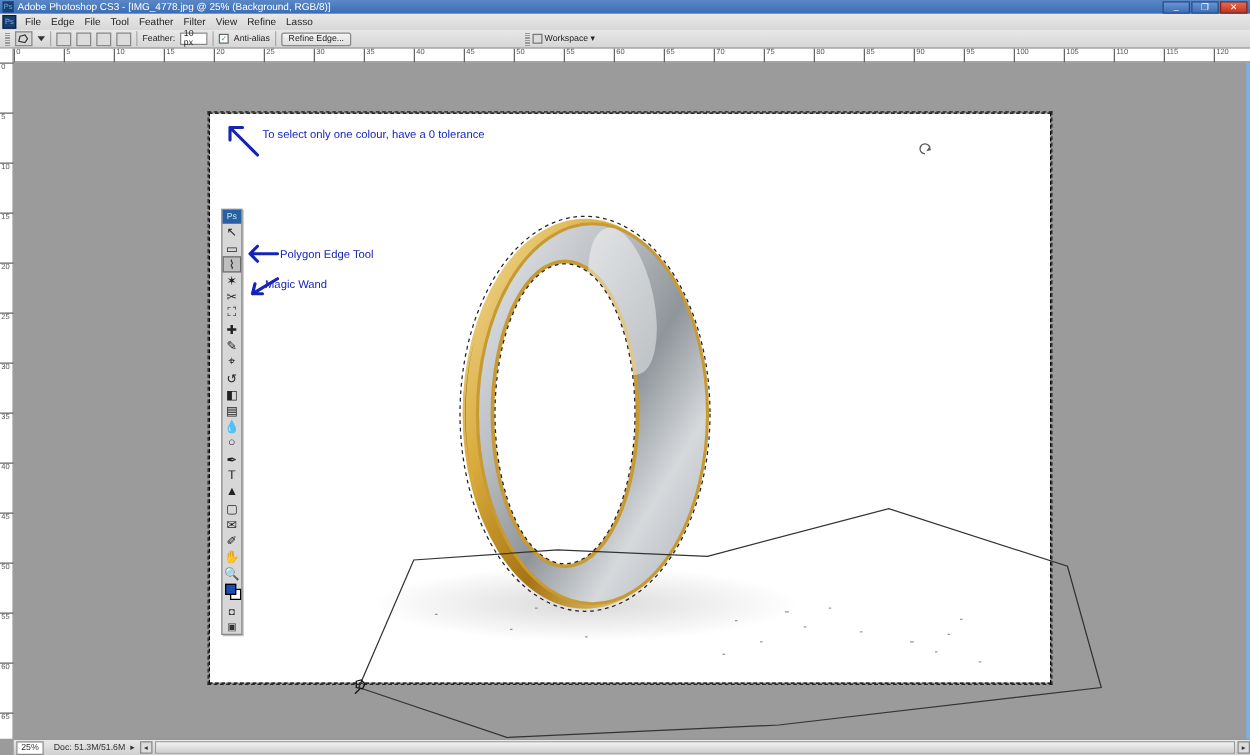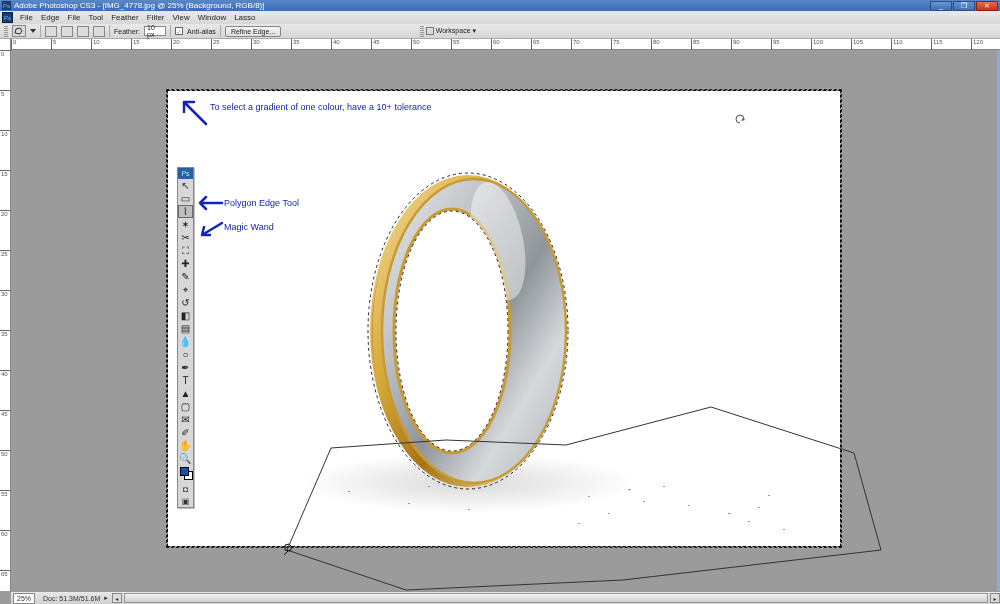--- a/index.html
+++ b/index.html
@@ -88,21 +88,21 @@
 
 <div class="menubar">
   <span class="ps-icon">Ps</span>
   <span class="item">File</span>
   <span class="item">Edge</span>
   <span class="item">File</span>
   <span class="item">Tool</span>
   <span class="item">Feather</span>
   <span class="item">Filter</span>
   <span class="item">View</span>
-  <span class="item">Window</span>
+  <span class="item">Refine</span>
   <span class="item">Lasso</span>
 </div>
 
 <div class="optbar">
   <div class="grip"></div>
   <div class="tool-ico">
     <svg width="10" height="9">
         <path d="M2 2 L6 1 L8 4 L6 7 L1 6 Z" fill="none" stroke="#333" stroke-width="1"></path>
       </svg>
   </div>
@@ -324,32 +324,32 @@
       <g transform="translate(572,28)">
           <path d="M0 4 A4 4 0 1 1 4 0" fill="none" stroke="#555" stroke-width="1"></path>
           <path d="M3 -1 L5 1 L1 2 Z" fill="#555"></path>
         </g>
     </svg>
 
     <svg class="arrow-main" style="left:10px;top:5px" width="30" height="30">
       <path d="M28 28 L6 6 M6 6 L6 16 M6 6 L16 6" stroke="#1524b7" stroke-width="2.5" fill="none" stroke-linecap="round"></path>
     </svg>
     <div class="anno" style="left:42px;top:10px">
-      <div>To select a gradient of one colour, have a 10+ tolerance</div>
+      <div>To select only one colour, have a 0 tolerance</div>
     </div>
 
     <svg class="arrow-main" style="left:30px;top:104px" width="26" height="16">
       <path d="M24 8 L2 8 M2 8 L8 2 M2 8 L8 14" stroke="#1524b7" stroke-width="2.5" fill="none" stroke-linecap="round"></path>
     </svg>
     <div class="anno" style="left:56px;top:106px">Polygon Edge Tool</div>
 
     <svg class="arrow-main" style="left:30px;top:128px" width="26" height="20">
       <path d="M24 4 L4 16 M4 16 L6 8 M4 16 L12 16" stroke="#1524b7" stroke-width="2.5" fill="none" stroke-linecap="round"></path>
     </svg>
-    <div class="anno" style="left:56px;top:130px">Magic Wand</div>
+    <div class="anno" style="left:44px;top:130px">Magic Wand</div>
   </div>
 
   <svg class="lasso-path" style="left:0;top:0" width="900" height="560">
     <polyline points="276,500 320,398 435,390 555,395 700,357 843,403 870,500 612,530 395,540 276,500" fill="none" stroke="#333" stroke-width="1"></polyline>
   </svg>
   <div class="lasso-cursor" style="left:272px;top:493px">
     <svg width="14" height="14">
         <path d="M2 2 L6 1 L9 4 L7 8 L2 7 Z" fill="none" stroke="#111" stroke-width="1"></path>
         <path d="M1 12 L5 8" stroke="#111"></path>
       </svg>

